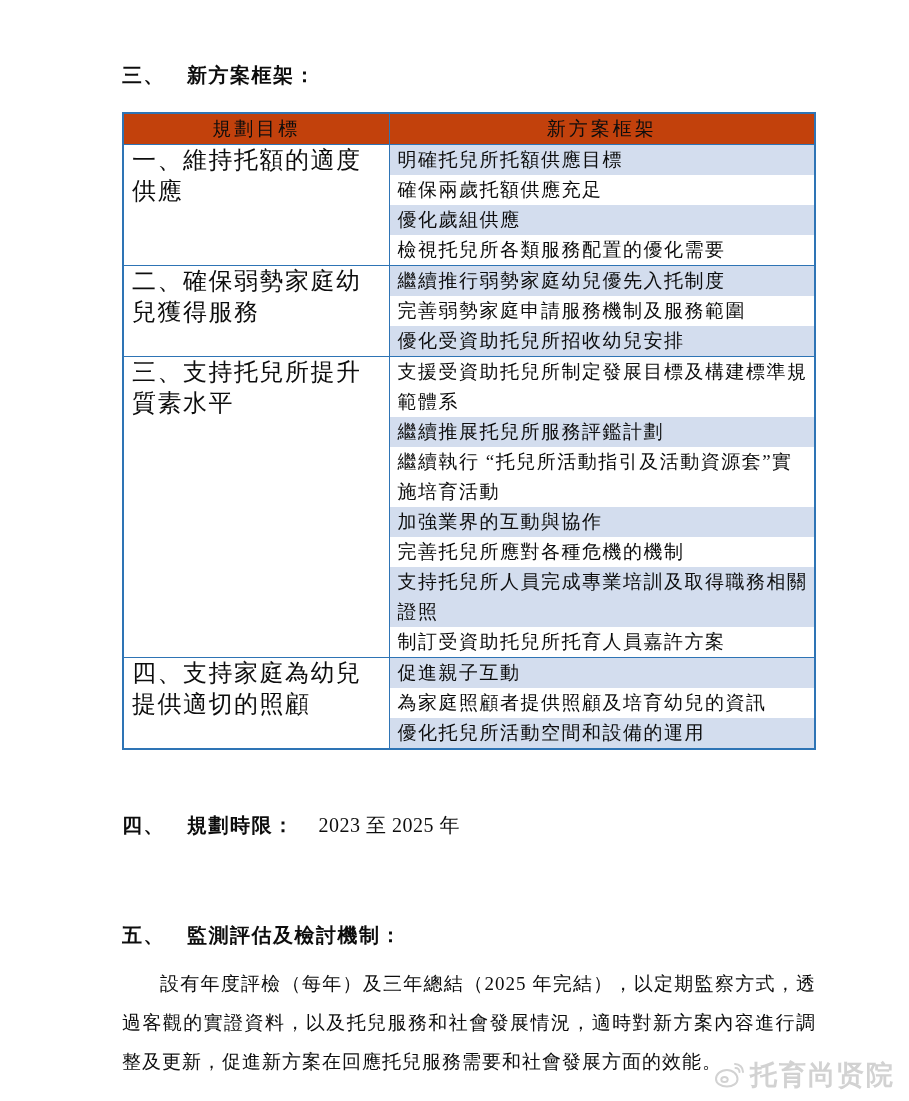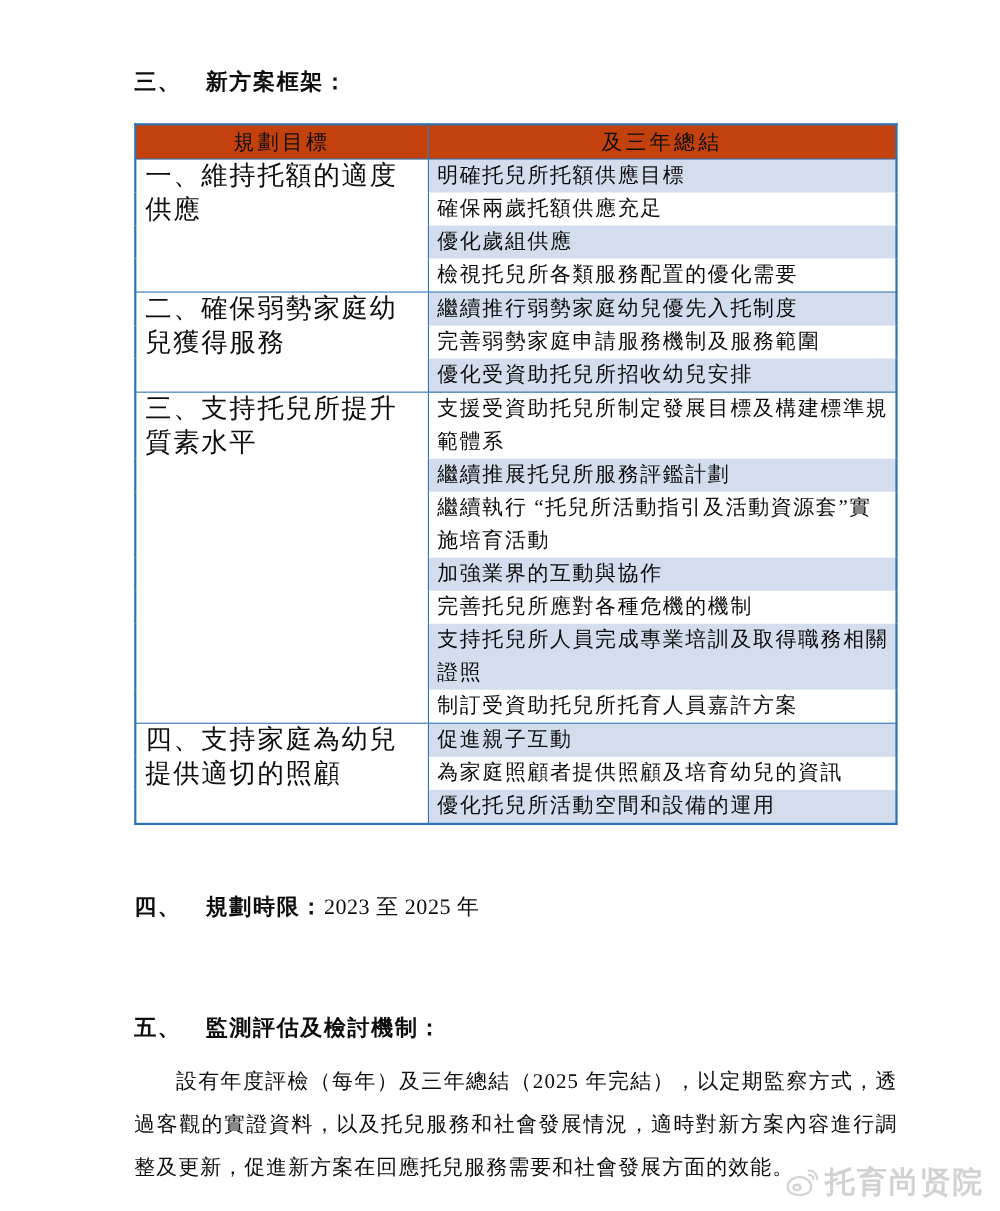--- a/index.html
+++ b/index.html
@@ -28,20 +28,21 @@
     line-height: 26px;
     white-space: nowrap;
   }
   .heading .label {
     display: inline-block;
     margin-right: 22px;
   }
   .heading .value {
     font-weight: normal;
     letter-spacing: 0.5px;
+    margin-left: 24px;
   }
   table.plan-table {
     margin-top: 24px;
     width: 694px;
     table-layout: fixed;
     border-collapse: collapse;
     border: 2px solid var(--tbl-border, #2E74B5);
   }
   table.plan-table col.c1 { width: 266px; }
   table.plan-table th {
@@ -119,21 +120,21 @@
   </div>
 
   <table class="plan-table">
     <colgroup>
         <col class="c1">
         <col class="c2">
       </colgroup>
     <thead>
       <tr>
         <th>規劃目標</th>
-        <th>及三年總結</th>
+        <th>新方案框架</th>
       </tr>
     </thead>
     <tbody>
         <tr class="section-start">
           <td class="goal-cell" rowspan="4">一、維持托額的適度供應</td>
           <td class="plan-cell shaded">明確托兒所托額供應目標</td>
         </tr>
         <tr>
           <td class="plan-cell">確保兩歲托額供應充足</td>
         </tr>

